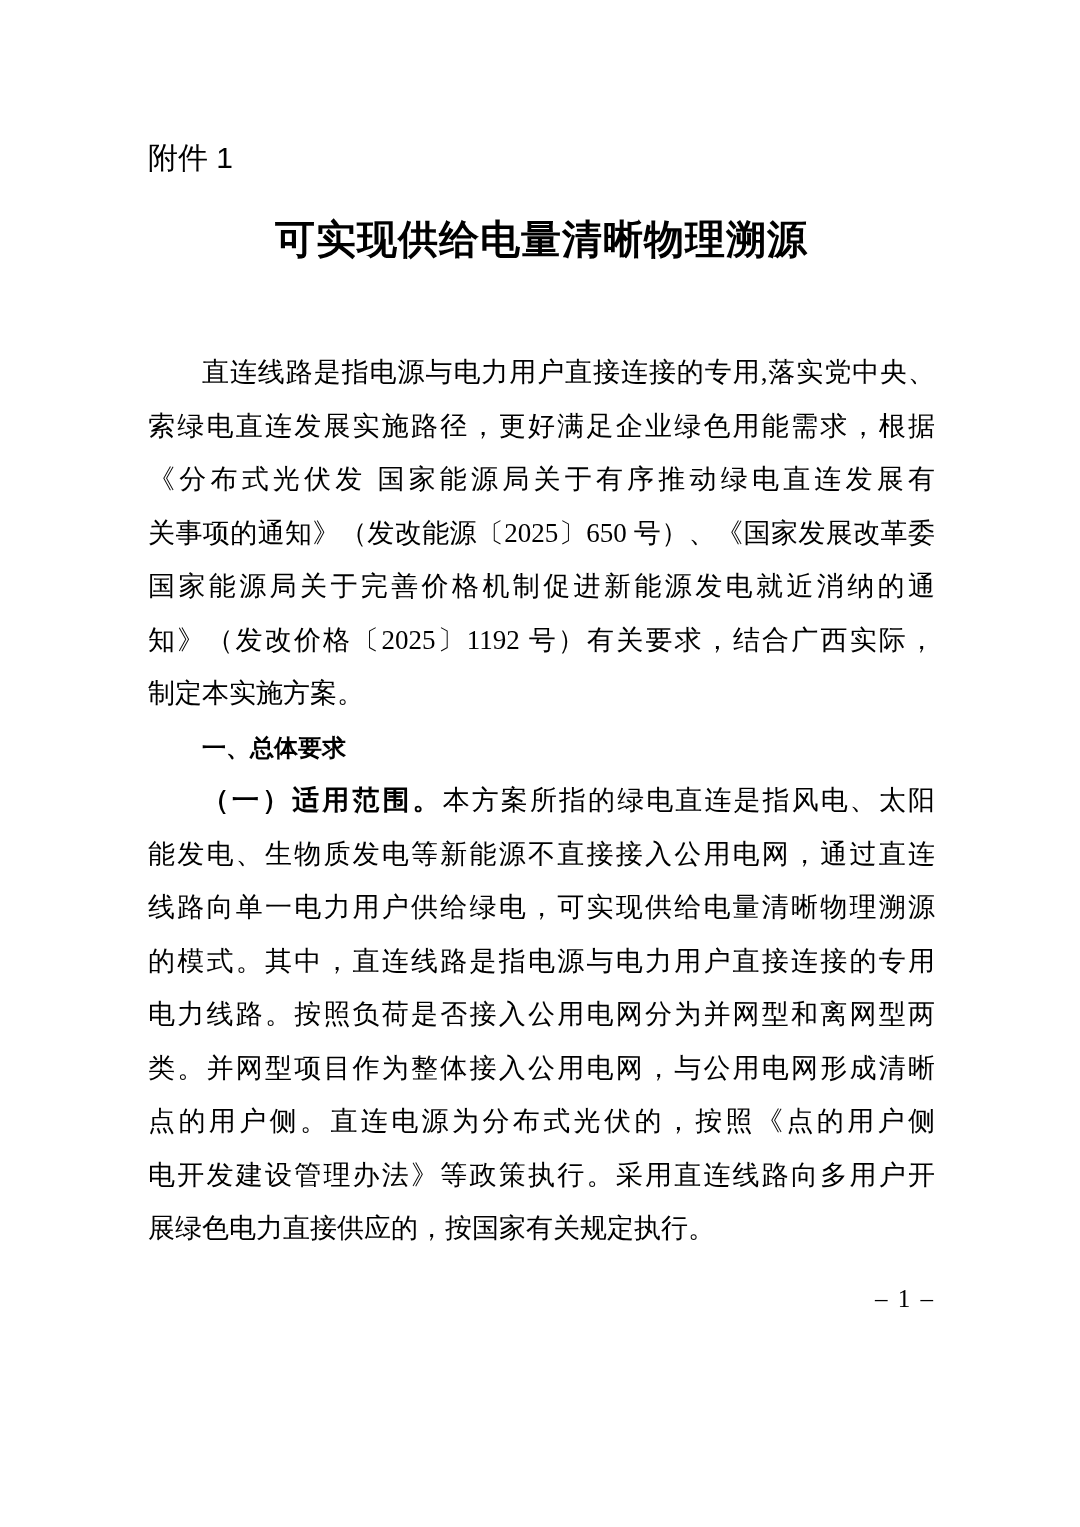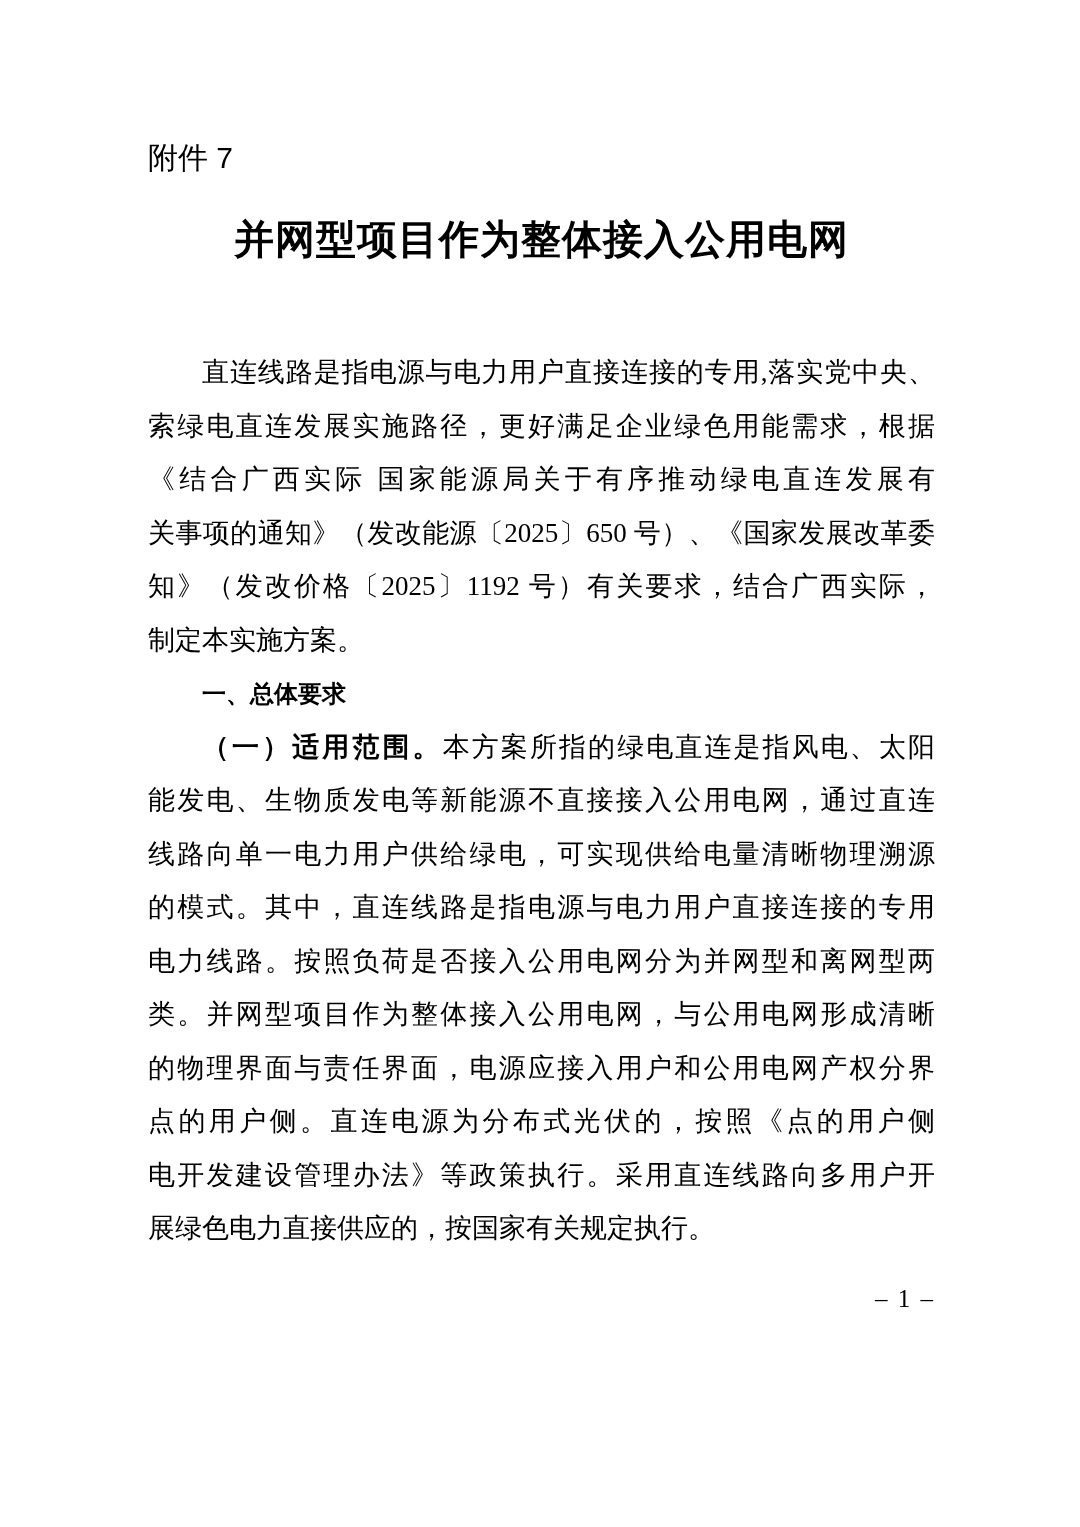--- a/index.html
+++ b/index.html
@@ -72,38 +72,38 @@
     font-size: 25px;
     line-height: 32px;
     letter-spacing: 2px;
     font-family: "Liberation Serif", "DejaVu Serif", serif;
   }
 </style>
 </head>
 <body>
 
 <div class="page">
-  <div class="attachment-label">附件 7</div>
+  <div class="attachment-label">附件 1</div>
 
-  <div class="doc-title">并网型项目作为整体接入公用电网</div>
+  <div class="doc-title">可实现供给电量清晰物理溯源</div>
 
   <div class="doc-body">
       <div class="text-line indent">直连线路是指电源与电力用户直接连接的专用,落实党中央、</div>
       <div class="text-line">索绿电直连发展实施路径，更好满足企业绿色用能需求，根据</div>
-      <div class="text-line">《结合广西实际 国家能源局关于有序推动绿电直连发展有</div>
+      <div class="text-line">《分布式光伏发 国家能源局关于有序推动绿电直连发展有</div>
       <div class="text-line">关事项的通知》（发改能源〔2025〕650 号）、《国家发展改革委</div>
+      <div class="text-line">国家能源局关于完善价格机制促进新能源发电就近消纳的通</div>
       <div class="text-line">知》（发改价格〔2025〕1192 号）有关要求，结合广西实际，</div>
       <div class="text-line last">制定本实施方案。</div>
       <div class="heading-line">一、总体要求</div>
       <div class="text-line indent"><span class="lead">（一）适用范围。</span>本方案所指的绿电直连是指风电、太阳</div>
       <div class="text-line">能发电、生物质发电等新能源不直接接入公用电网，通过直连</div>
       <div class="text-line">线路向单一电力用户供给绿电，可实现供给电量清晰物理溯源</div>
       <div class="text-line">的模式。其中，直连线路是指电源与电力用户直接连接的专用</div>
       <div class="text-line">电力线路。按照负荷是否接入公用电网分为并网型和离网型两</div>
       <div class="text-line">类。并网型项目作为整体接入公用电网，与公用电网形成清晰</div>
-      <div class="text-line">的物理界面与责任界面，电源应接入用户和公用电网产权分界</div>
       <div class="text-line">点的用户侧。直连电源为分布式光伏的，按照《点的用户侧</div>
       <div class="text-line">电开发建设管理办法》等政策执行。采用直连线路向多用户开</div>
       <div class="text-line last">展绿色电力直接供应的，按国家有关规定执行。</div>
     </div>
 
   <div class="page-number">– 1 –</div>
 </div>
 
 </body></html>

